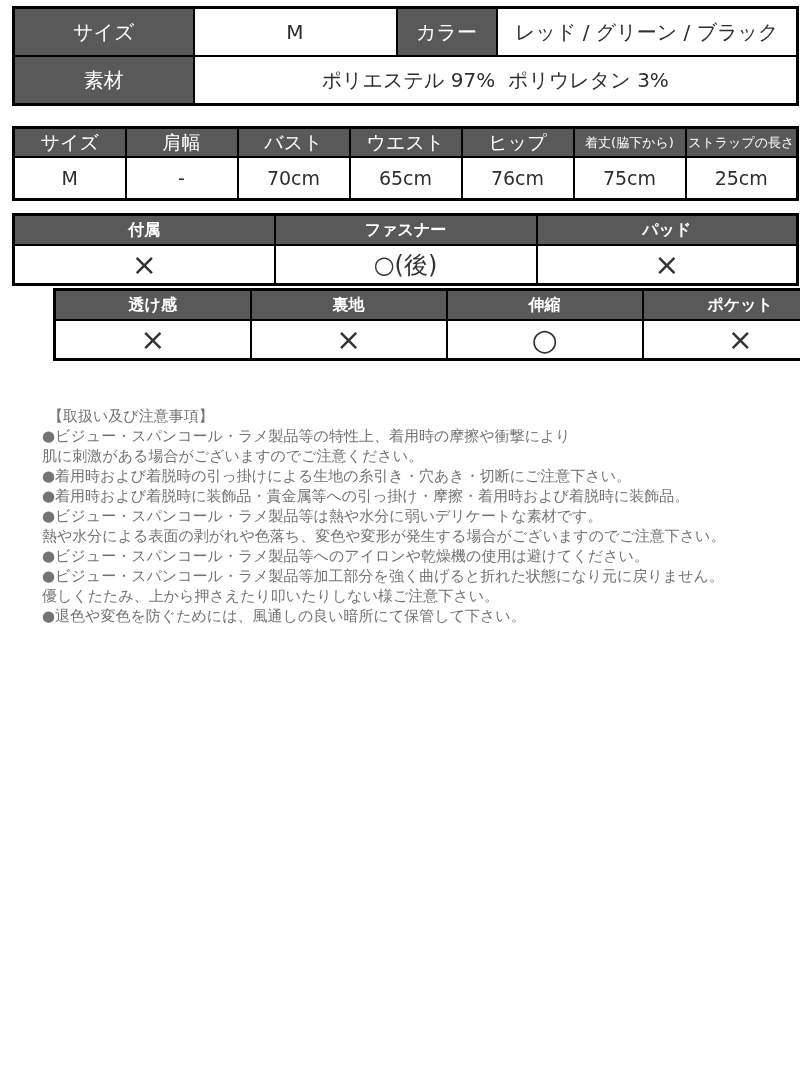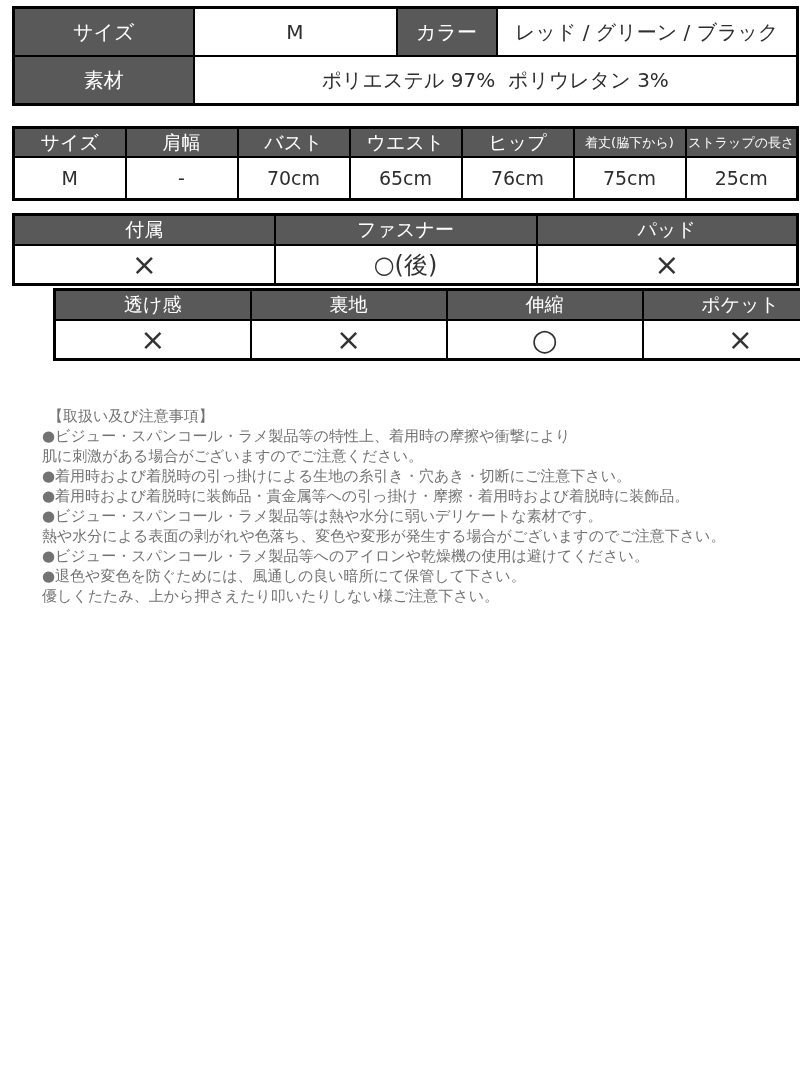--- a/index.html
+++ b/index.html
@@ -44,21 +44,21 @@
   
   .t1 th, .t1 td { height: 46px; }
   
   .t2 { margin-top: 20px; }
   .t2 th { height: 27px; font-size: 19px; }
   .t2 th.small { font-size: 13px; }
   .t2 td { height: 40px; font-size: 19px; }
   
   .t3 { margin-top: 12px; }
   .t4 { margin-top: 2px; margin-left: 41px; }
-  .t3 th, .t4 th { height: 28px; font-size: 19px; }
+  .t3 th, .t4 th { height: 28px; font-size: 16px; font-weight: bold; }
   .t3 td, .t4 td { height: 37px; }
   td.mark { font-size: 30px; color: #333333; }
   td.mark-mixed { font-size: 24px; color: #333333; }
   
   .notes {
     margin-top: 45px;
     padding-left: 30px;
     color: #737373;
     font-size: 15px;
     line-height: 20px;
@@ -170,17 +170,18 @@
 
   <div class="notes">
     <div class="notes-title">【取扱い及び注意事項】</div>
     <div class="note-line">●ビジュー・スパンコール・ラメ製品等の特性上、着用時の摩擦や衝撃により</div>
     <div class="note-line">肌に刺激がある場合がございますのでご注意ください。</div>
     <div class="note-line">●着用時および着脱時の引っ掛けによる生地の糸引き・穴あき・切断にご注意下さい。</div>
     <div class="note-line">●着用時および着脱時に装飾品・貴金属等への引っ掛け・摩擦・着用時および着脱時に装飾品。</div>
     <div class="note-line">●ビジュー・スパンコール・ラメ製品等は熱や水分に弱いデリケートな素材です。</div>
     <div class="note-line">熱や水分による表面の剥がれや色落ち、変色や変形が発生する場合がございますのでご注意下さい。</div>
     <div class="note-line">●ビジュー・スパンコール・ラメ製品等へのアイロンや乾燥機の使用は避けてください。</div>
+    <div class="note-line">●ビジュー・スパンコール・ラメ製品等加工部分を強く曲げると折れた状態になり元に戻りません。</div>
+    <div class="note-line">優しくたたみ、上から押さえたり叩いたりしない様ご注意下さい。</div>
     <div class="note-line">●退色や変色を防ぐためには、風通しの良い暗所にて保管して下さい。</div>
-    <div class="note-line">優しくたたみ、上から押さえたり叩いたりしない様ご注意下さい。</div>
   </div>
 
 </div>
 
 </body></html>

